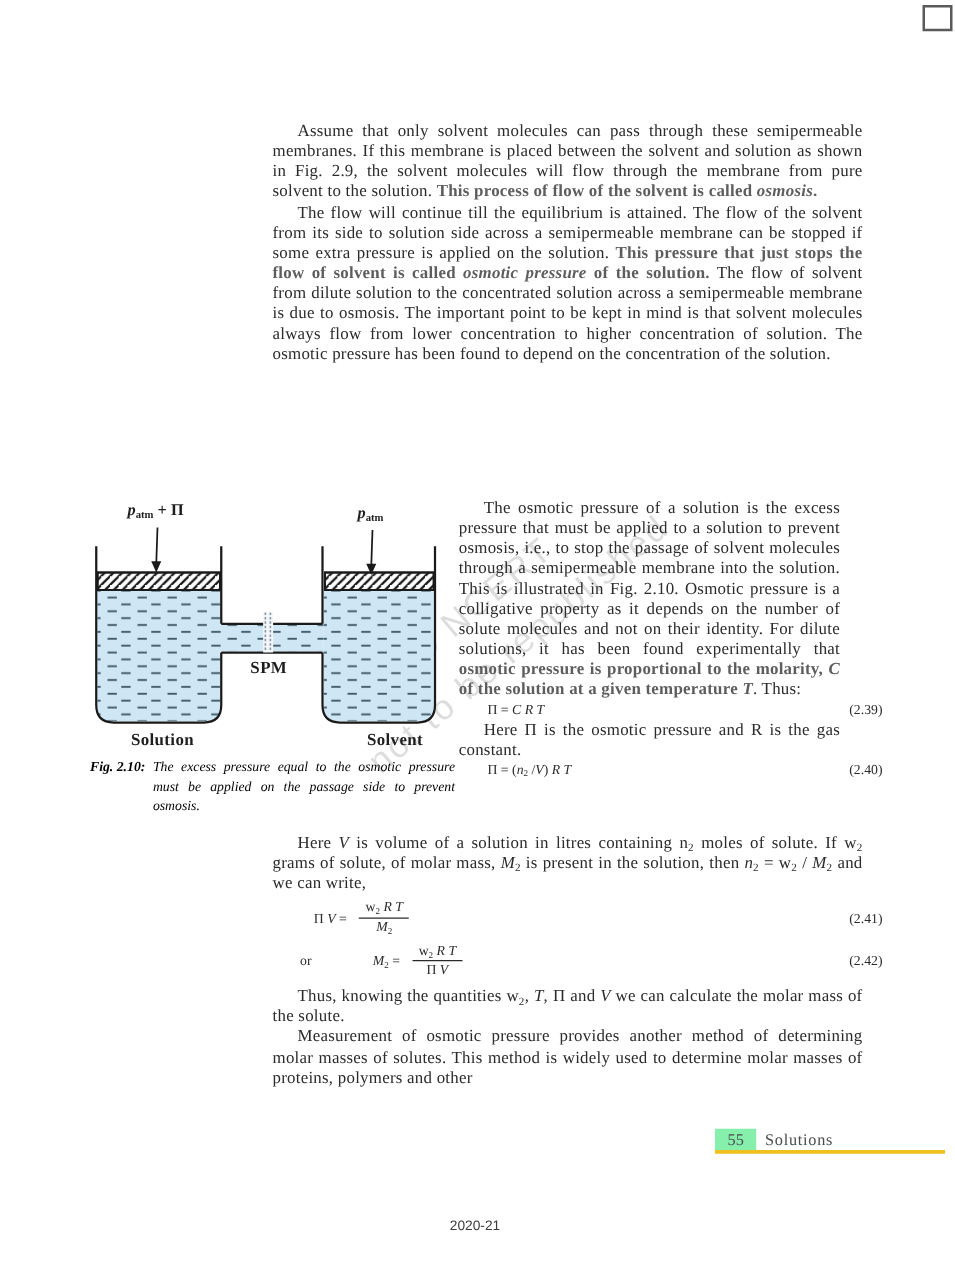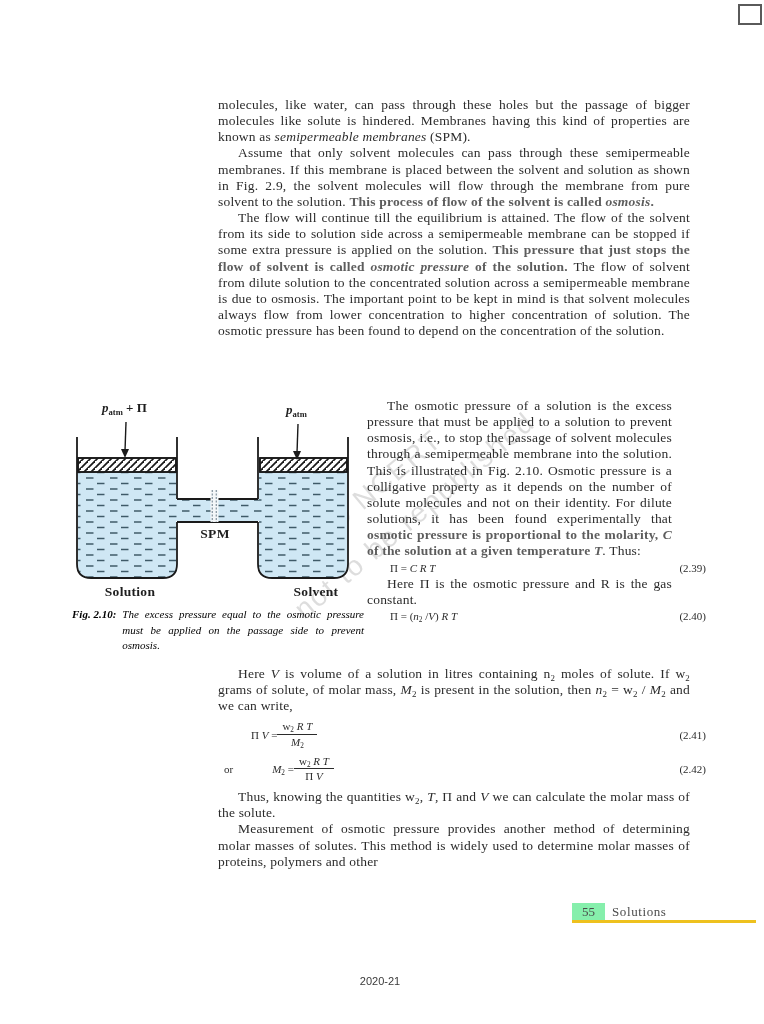--- a/index.html
+++ b/index.html
@@ -16,22 +16,22 @@
   .right-col{position:absolute;left:367px;top:398px;width:339px;}
   .lower-section{position:absolute;left:218px;top:666px;width:488px;}
   p.body{margin:0 16px 0 0;font-size:13.5px;line-height:16.15px;text-align:justify;
          letter-spacing:0.2px;}
   .right-col p.body{margin-right:34px;}
   .indent{text-indent:20px;}
   
   .eq-row{display:flex;align-items:center;font-size:11px;margin:2px 0;}
   .eq-expr{margin-left:23px;white-space:nowrap;}
   .eq-num{margin-left:auto;white-space:nowrap;}
-  .eq-or{margin-left:6px;}
-  .eq-big{margin:6px 0;}
+  .eq-or{margin-left:22px;}
+  .eq-big{margin:6px 0;gap:10px;}
   .eq-big .eq-expr{margin-left:33px;}
   .eq-big .eq-expr2{margin-left:39px;white-space:nowrap;}
   .frac{display:inline-block;text-align:center;vertical-align:middle;line-height:1.15;}
   .frac .num{display:block;border-bottom:1.2px solid #2b2b2b;padding:0 5px 1px;}
   .frac .den{display:block;padding-top:1px;font-family:Liberation Serif, serif;}
   
   .figure-wrap{position:absolute;left:60px;top:398px;width:302px;height:212px;font-weight:bold;}
   .fig-label{position:absolute;font-size:13px;white-space:nowrap;color:#1e1e1e;}
   .fig-label-text{font-size:13.5px;letter-spacing:0.3px;}
   .caption{position:absolute;left:72px;top:607px;width:292px;display:flex;
@@ -59,21 +59,20 @@
 <div class="page">
 
   <div class="corner-box"></div>
 
   <div class="watermark">
     <div>© NCERT</div>
     <div>not to be republished</div>
   </div>
 
   <div class="top-section">
-    <p class="body"><span>molecules, like water, can pass through these holes but the passage of bigger molecules like solute is hindered. Membranes having this kind of properties are known as </span><span class="rt-i">semipermeable membranes</span><span> (SPM).</span></p>
     <p class="body indent"><span>Assume that only solvent molecules can pass through these semipermeable membranes. If this membrane is placed between the solvent and solution as shown in Fig. 2.9, the solvent molecules will flow through the membrane from pure solvent to the solution. </span><span class="rt-b">This process of flow of the solvent is called </span><span class="rt-bi">osmosis</span><span class="rt-b">.</span></p>
     <p class="body indent"><span>The flow will continue till the equilibrium is attained. The flow of the solvent from its side to solution side across a semipermeable membrane can be stopped if some extra pressure is applied on the solution. </span><span class="rt-b">This pressure that just stops the flow of solvent is called </span><span class="rt-bi">osmotic pressure</span><span class="rt-b"> of the solution.</span><span> The flow of solvent from dilute solution to the concentrated solution across a semipermeable membrane is due to osmosis. The important point to be kept in mind is that solvent molecules always flow from lower concentration to higher concentration of solution. The osmotic pressure has been found to depend on the concentration of the solution.</span></p>
   </div>
 
   <div class="figure-wrap">
     <svg viewBox="0 0 302 212" width="302" height="212">
       <defs>
         <pattern id="hatch" width="7" height="7" patternUnits="userSpaceOnUse">
           <path d="M-1,8 L8,-1" stroke="#1a1a1a" stroke-width="1.8" fill="none"></path>
           <path d="M3,11 L12,2" stroke="#1a1a1a" stroke-width="1.8" fill="none"></path>

